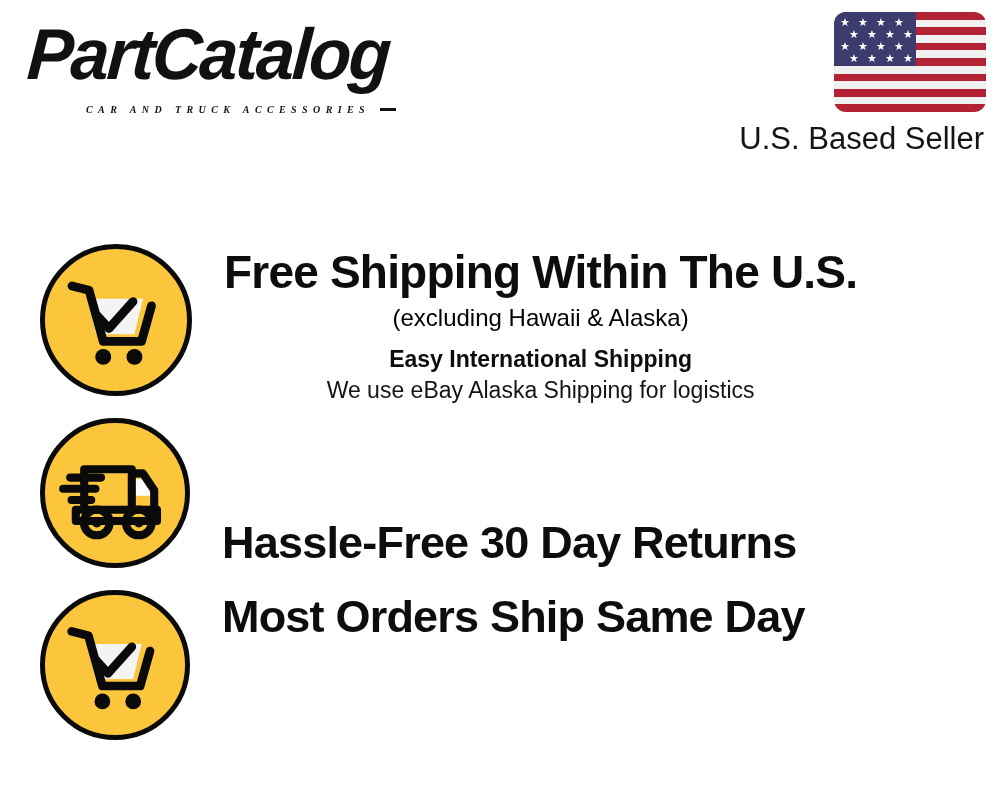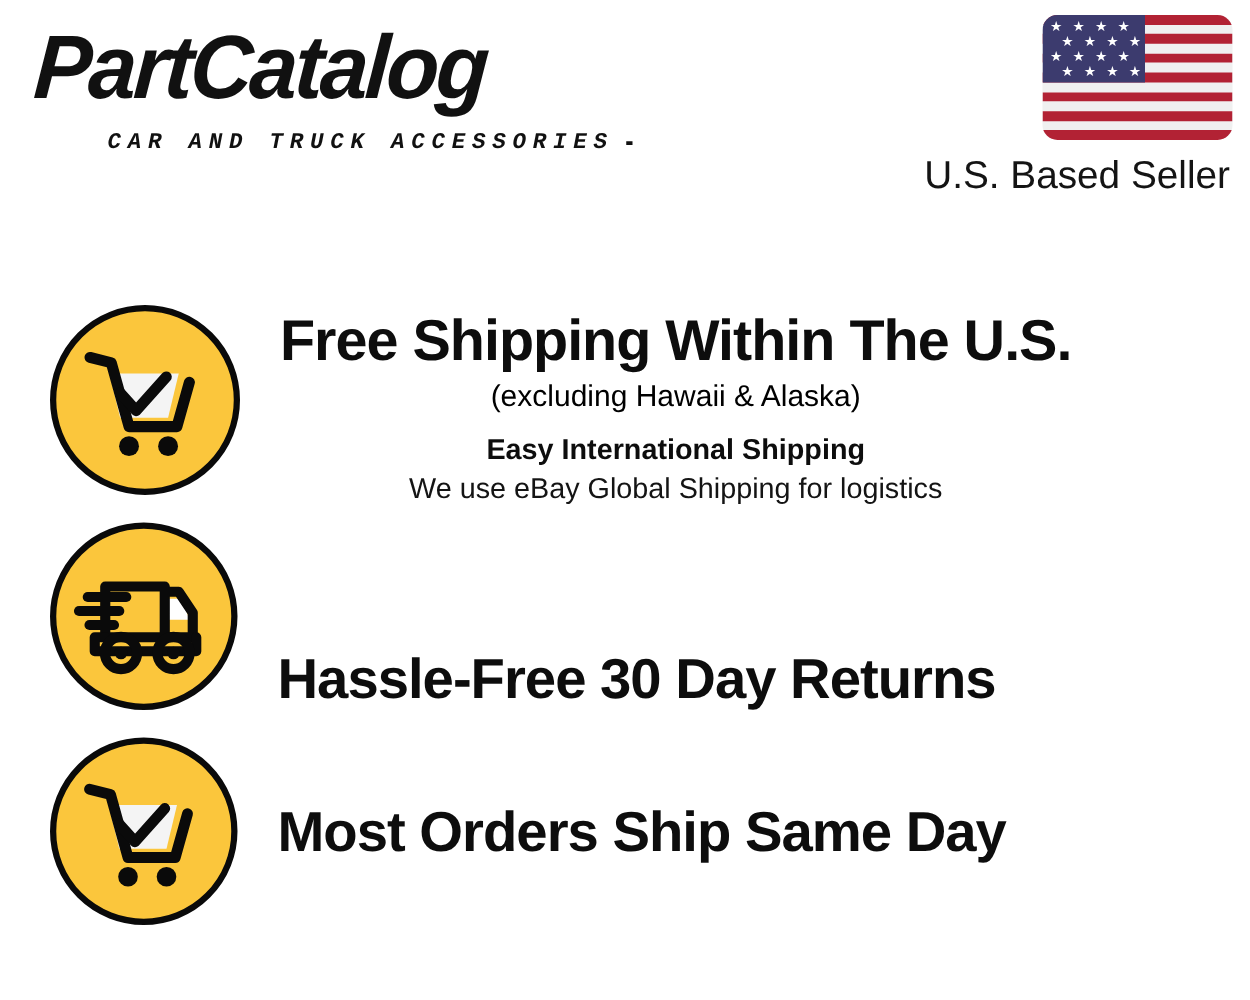--- a/index.html
+++ b/index.html
@@ -50,24 +50,24 @@
   #brand-tagline-row {
     position: absolute;
     left: 62px;
     top: 86px;
     width: 420px;
     display: flex;
     align-items: center;
     gap: 8px;
   }
   #brand-tagline {
-    font-family: Liberation Mono, monospace;
+    font-family: Liberation Serif, serif;
     font-weight: 700;
     font-style: italic;
-    font-size: 18px;
+    font-size: 10px;
     letter-spacing: 5.4px;
     color: #111111;
     white-space: nowrap;
   }
   #brand-tagline-rule {
     flex: 1;
     height: 3px;
     background: #111111;
     margin-left: 2px;
     max-width: 16px;
@@ -131,21 +131,21 @@
   }
   .feature-row {
     position: absolute;
     left: 40px;
     width: 940px;
     display: flex;
     align-items: flex-start;
   }
   #feature-row-0 { top: 14px; text-align: center; }
   #feature-row-1 { top: 188px; align-items: flex-end; }
-  #feature-row-2 { top: 360px; align-items: center; }
+  #feature-row-2 { top: 360px; }
 
   .feature-icon {
     width: 152px;
     height: 152px;
     flex: 0 0 152px;
     border-radius: 50%;
     background: #FBC63C;
     border: 5px solid #0a0a0a;
     box-sizing: border-box;
     position: relative;
@@ -259,21 +259,21 @@
           <polyline points="36,46 45,56 62,37"></polyline>
         </g>
         <circle cx="41" cy="76" r="5.6" fill="#0a0a0a"></circle>
         <circle cx="63" cy="76" r="5.6" fill="#0a0a0a"></circle>
       </svg>
     </span>
     <div class="feature-text">
       <div class="feature-heading">Free Shipping Within The U.S.</div>
       <div class="feature-sub">(excluding Hawaii &amp; Alaska)</div>
       <div class="feature-sub-strong">Easy International Shipping</div>
-      <div class="feature-sub-note">We use eBay Global Shipping for logistics</div>
+      <div class="feature-sub-note">We use eBay Alaska Shipping for logistics</div>
     </div>
   </div>
 
   <div class="feature-row" id="feature-row-1">
     <span class="feature-icon">
       <svg viewBox="0 0 100 100" aria-hidden="true">
         <polygon points="62,40 72,40 76,52 62,52" fill="#FFFFFF"></polygon>
         <g fill="none" stroke="#0a0a0a" stroke-width="5.8" stroke-linecap="round" stroke-linejoin="round">
           <polyline points="62,33 28,33 28,62 78,62 78,48 70,36 62,36 62,62"></polyline>
           <path d="M28,62 L22,62 L22,70 L80,70 L80,62"></path>

